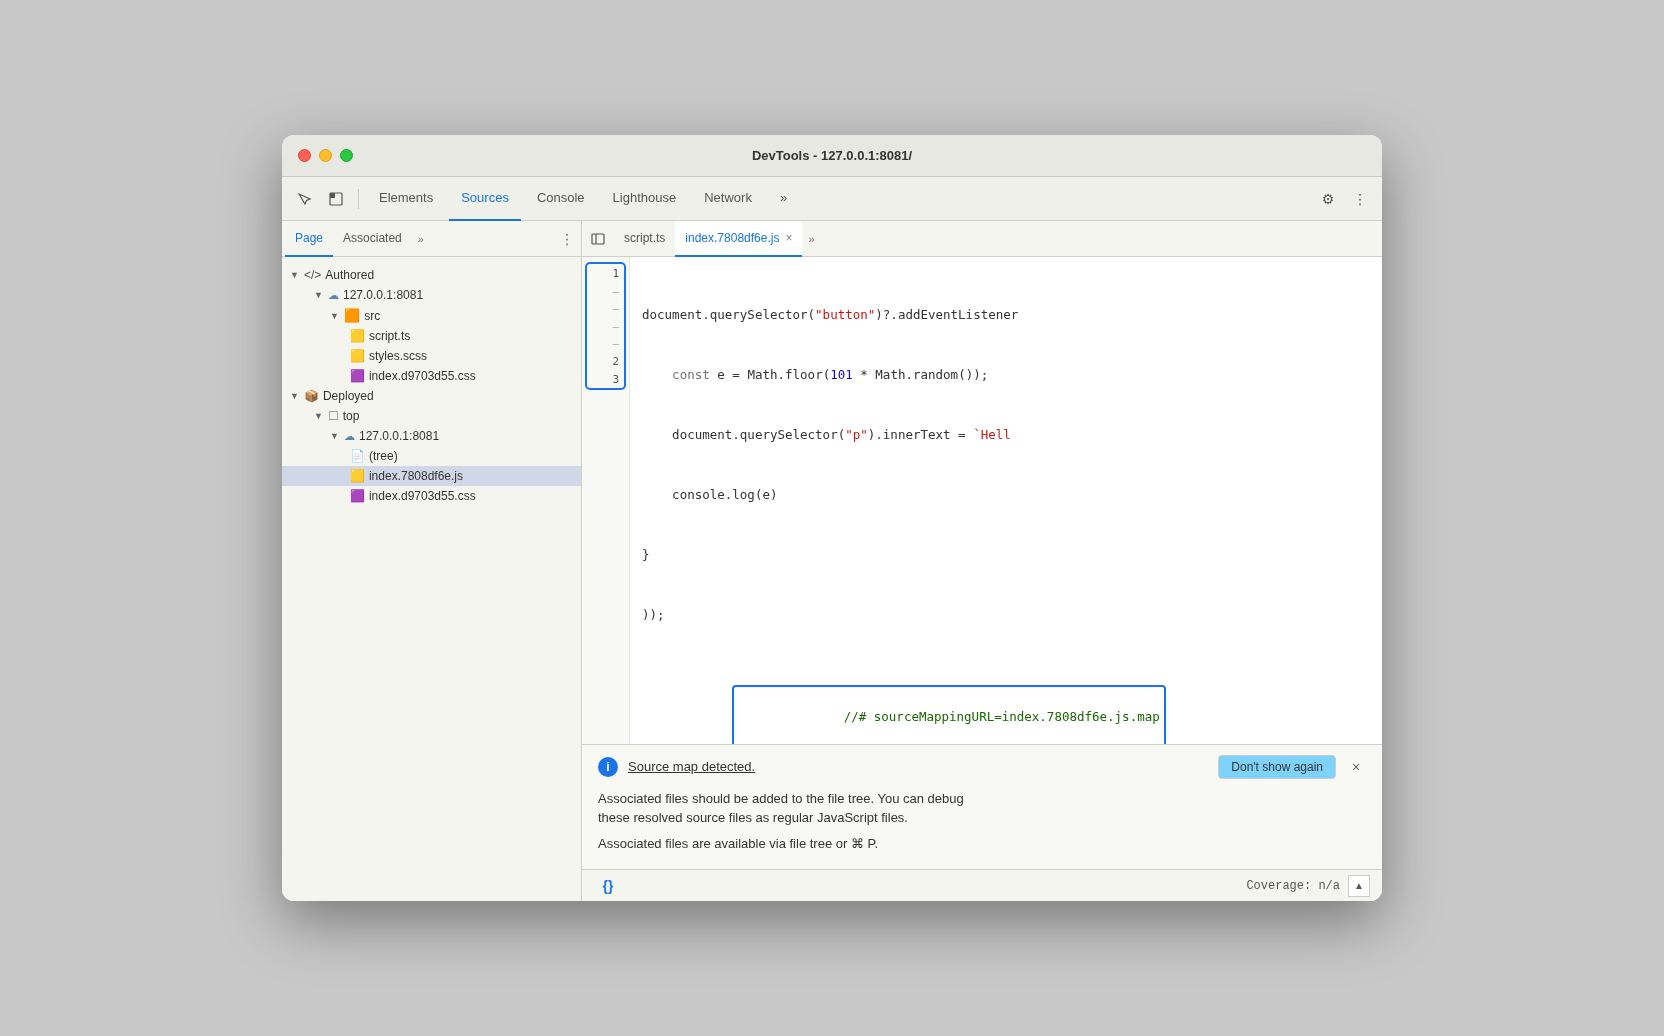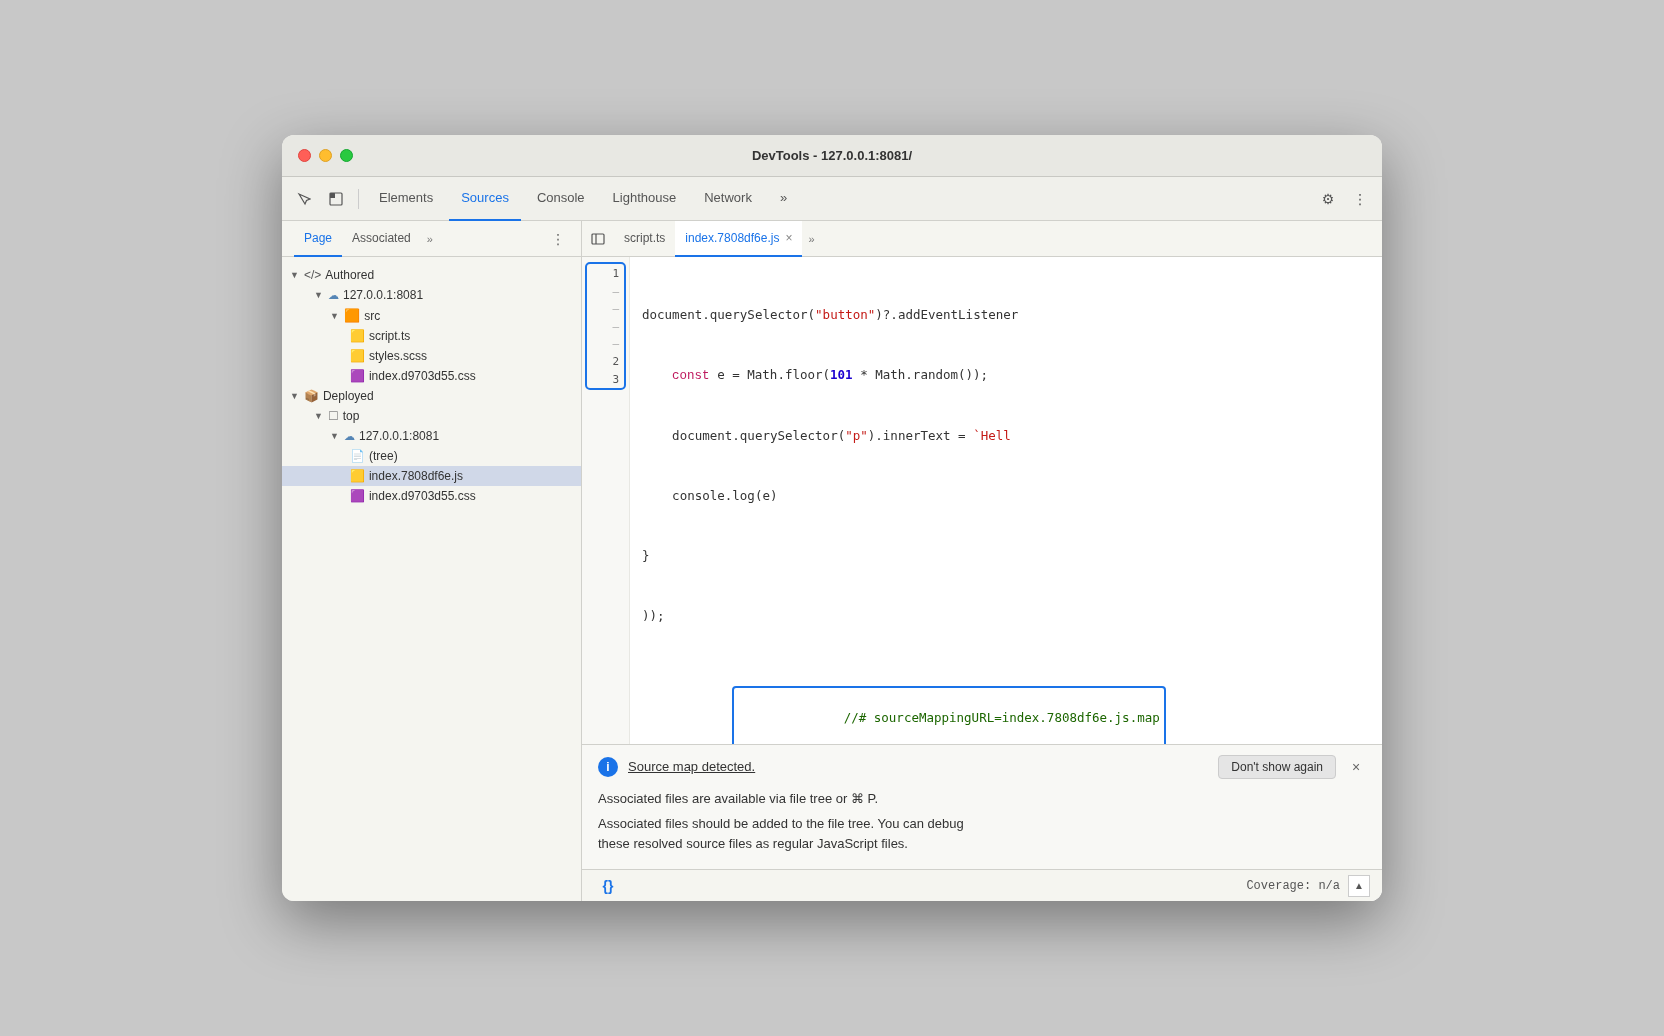--- a/index.html
+++ b/index.html
@@ -119,21 +119,21 @@
       background: #f5f5f0;
       display: flex;
       flex-direction: column;
     }
 
     
     .sub-tabs {
       display: flex;
       align-items: center;
       border-bottom: 1px solid #d0d0cb;
-      padding: 0 12px;
+      padding: 0 3px;
       height: 36px;
       gap: 0;
     }
     .sub-tab {
       padding: 6px 10px;
       font-size: 12px;
       color: #555;
       cursor: pointer;
       border: none;
       background: none;
@@ -289,22 +289,22 @@
     }
 
     .code-line {
       display: block;
       line-height: 1.6;
       padding-right: 20px;
     }
 
     
     .str { color: #c41a16; }
-    .kw { color: #be185d; font-family: Liberation Mono, monospace; }
-    .num { color: #1c00cf; font-weight: bold; }
+    .kw { color: #737373; }
+    .num { color: #1c00cf; }
     .comment { color: #1c6600; }
 
     
     .info-bar {
       border-top: 1px solid #d0d0cb;
       background: #f8f8f5;
       padding: 10px 16px;
       font-size: 13px;
       color: #333;
     }
@@ -333,21 +333,21 @@
     .info-title {
       font-size: 13px;
       color: #333;
       text-decoration: underline;
     }
 
     .dont-show-btn {
       margin-left: auto;
       padding: 4px 12px;
       border: 1px solid #ccc;
-      background: #e5e5e5;
+      background: #7dd3fc;
       border-radius: 4px;
       font-size: 12px;
       cursor: pointer;
       color: #333;
     }
 
     .close-info-btn {
       width: 20px;
       height: 20px;
       border: none;
@@ -587,25 +587,25 @@
       </div>
 
       <div class="info-bar">
         <div class="info-bar-header">
           <div class="info-icon">i</div>
           <span class="info-title">Source map detected.</span>
           <button class="dont-show-btn">Don't show again</button>
           <button class="close-info-btn">×</button>
         </div>
         <p class="info-text">
-          <span>Associated files are available via file tree or ⌘ P.</span>
+          <span>Associated files should be added to the file tree. You can debug</span><br>
+          <span>these resolved source files as regular JavaScript files.</span>
         </p>
         <p class="info-text">
-          <span>Associated files should be added to the file tree. You can debug</span><br>
-          <span>these resolved source files as regular JavaScript files.</span>
+          <span>Associated files are available via file tree or ⌘ P.</span>
         </p>
       </div>
 
       <div class="bottom-bar">
         <button class="format-btn">{}</button>
         <span class="coverage-text">Coverage: n/a</span>
         <button class="scroll-btn">▲</button>
       </div>
 
     </div>

